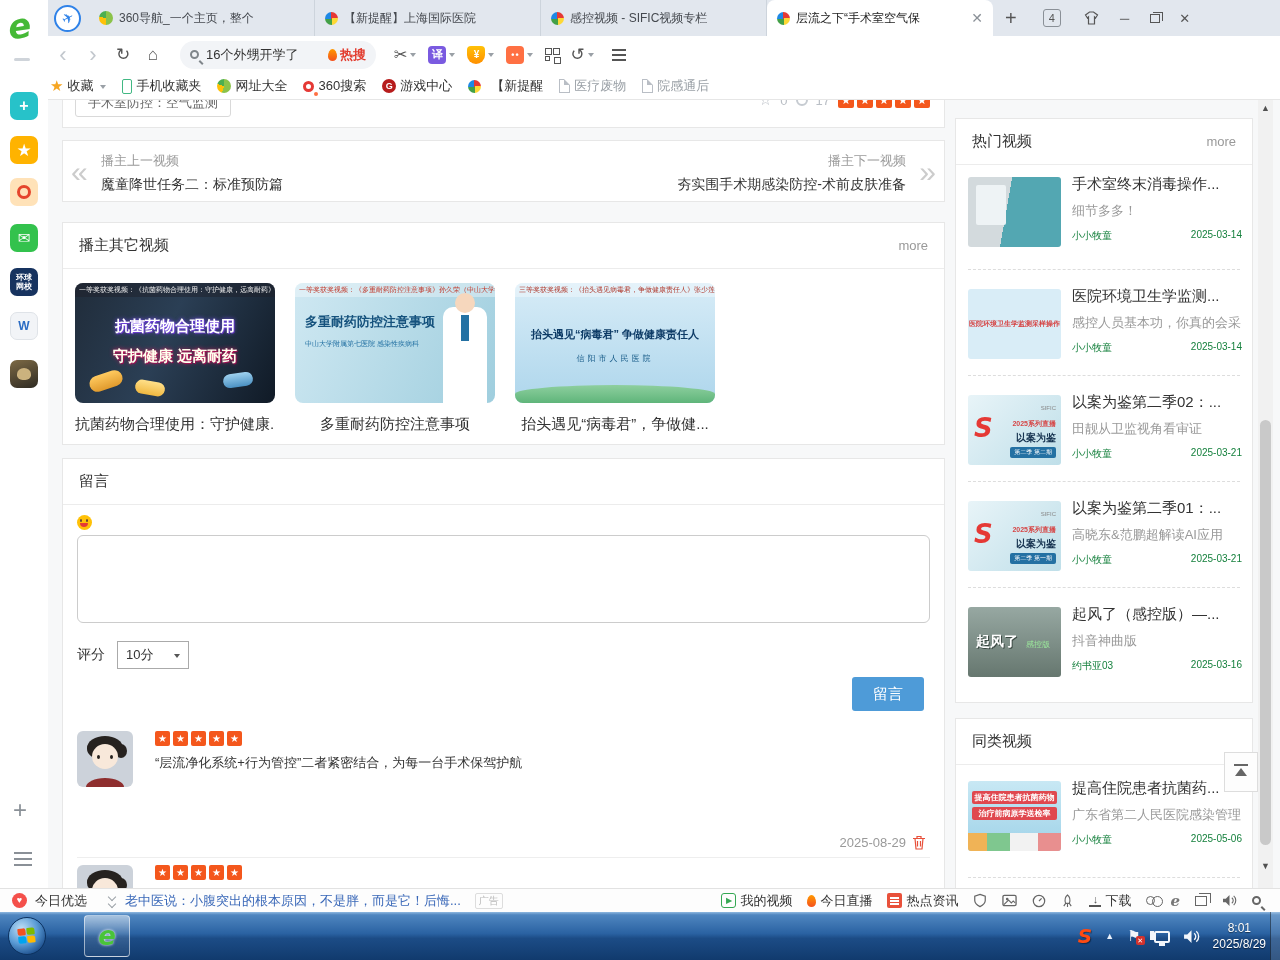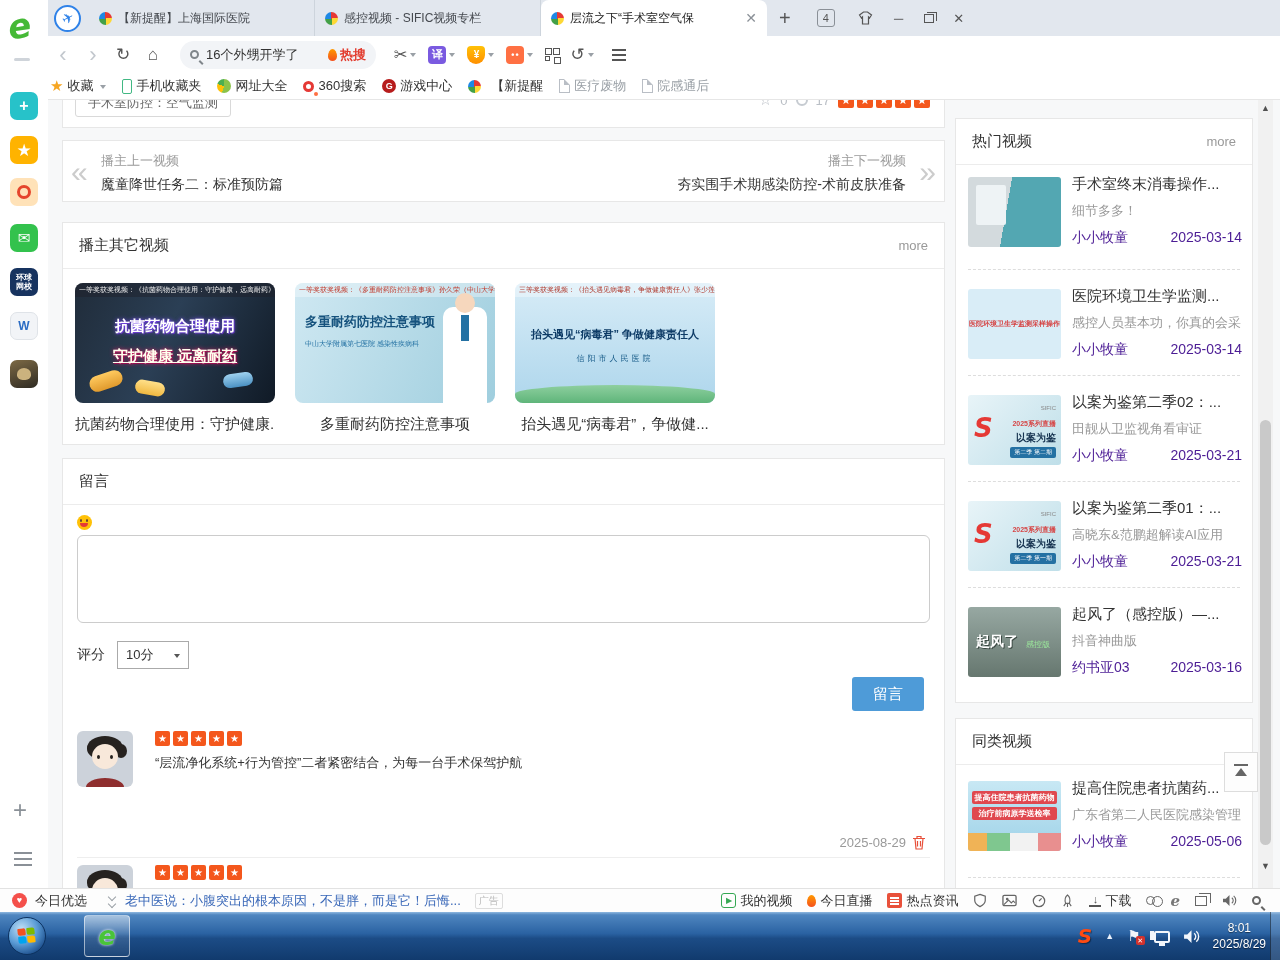--- a/index.html
+++ b/index.html
@@ -121,21 +121,21 @@
   .sechead{display:flex;justify-content:space-between;align-items:center;padding:13px 16px;font-size:15px;color:#333;}
   .morelink{font-size:13px;color:#999;}
   .hr{border-top:1px solid #ececec;}
   .vids{display:flex;gap:20px;padding:14px 12px 0 12px;}
   .vid{width:200px;}
   .vthumb{width:200px;height:120px;border-radius:8px;position:relative;overflow:hidden;}
   .vcap{margin-top:12px;text-align:center;font-size:15px;color:#333;font-weight:500;white-space:nowrap;overflow:hidden;}
   .ovtop{position:absolute;left:0;right:0;top:0;font-size:7px;color:#eee;background:rgba(30,30,40,.45);padding:2px 4px;white-space:nowrap;overflow:hidden;}
   .th1{background:linear-gradient(115deg,#202c3a,#2b3f55 45%,#101a26);}
   .th1 .l1{position:absolute;left:0;right:0;top:34px;text-align:center;font-weight:700;font-size:15px;color:#fff;text-shadow:0 0 4px #7c4dff,1px 1px 0 #5e35b1;}
-  .th1 .l2{position:absolute;left:0;right:0;top:64px;text-align:center;font-weight:700;font-size:15px;color:#ffe;text-shadow:0 0 4px #d81b60,1px 1px 0 #880e4f;text-decoration:underline;}
+  .th1 .l2{position:absolute;left:0;right:0;top:64px;text-align:center;font-weight:700;font-size:15px;color:#ffe;text-shadow:0 0 4px #d81b60,1px 1px 0 #880e4f;}
   .pill{position:absolute;border-radius:10px;}
   .th2{background:linear-gradient(115deg,#cfe8f2,#9fcede);}
   .th2 .l1{position:absolute;left:10px;top:30px;font-weight:700;font-size:13px;color:#15527d;}
   .th2 .l2{position:absolute;left:10px;top:56px;font-size:7px;color:#2471a3;}
   .doc{position:absolute;right:8px;top:24px;width:44px;height:96px;background:#fff;border-radius:10px 10px 0 0;}
   .doc::before{content:"";position:absolute;left:12px;top:-14px;width:20px;height:20px;border-radius:50%;background:#f6d7bd;}
   .doc::after{content:"";position:absolute;left:18px;top:8px;width:8px;height:26px;background:#2471a3;}
   .th3{background:linear-gradient(#b4a astronomical,#8d7d60);background:linear-gradient(#b3a284,#8d7d60);}
   .scr{position:absolute;left:48px;top:22px;width:110px;height:62px;background:#f4f8fb;border:2px solid #d7dee4;}
   .scr .t{position:absolute;left:0;right:0;top:10px;text-align:center;font-size:6px;color:#1a4f7a;}
@@ -173,21 +173,21 @@
 
   
   .sidecard{left:955px;width:298px;}
   #scard1{top:18px;height:585px;}
   #scard2{top:618px;height:176px;}
   .sitem{position:absolute;left:12px;right:10px;height:92px;}
   .sthumb{position:absolute;left:0;top:2px;width:93px;height:70px;border-radius:3px;overflow:hidden;}
   .sinfo{margin-left:104px;}
   .stitle{font-size:15px;color:#333;white-space:nowrap;overflow:hidden;}
   .ssub{font-size:13px;color:#999;margin-top:8px;white-space:nowrap;overflow:hidden;}
-  .smeta{display:flex;justify-content:space-between;font-size:14px;color:#4c1d95;margin-top:9px;}
+  .smeta{display:flex;justify-content:space-between;font-size:10px;color:#15803d;margin-top:9px;}
   .dashed{position:absolute;left:12px;right:12px;border-top:1px dashed #ddd;}
   .sth-nurse{background:linear-gradient(100deg,#d3dadd 0 42%,#53a7b2 42% 100%);}
   .sth-nurse::after{content:"";position:absolute;left:8px;top:8px;width:30px;height:40px;background:#eef3f5;border-radius:2px;}
   .sth-env{background:#d9edf7;display:flex;align-items:center;justify-content:center;}
   .sth-env span{font-size:7px;color:#d64545;font-weight:700;text-align:center;}
   .sth-sific{background:linear-gradient(135deg,#e8f4f8,#bfdfe9);}
   .sific-s{position:absolute;left:6px;top:18px;font:900 26px "DejaVu Sans",sans-serif;color:#e53935;font-style:italic;}
   .sific-t1{position:absolute;right:5px;top:10px;font-size:6px;color:#888;}
   .sific-t2{position:absolute;right:5px;top:24px;font-size:7px;color:#d64545;font-weight:700;}
   .sific-t3{position:absolute;right:5px;top:36px;font-size:10px;color:#15324f;font-weight:700;}
@@ -279,20 +279,24 @@
     <div class="lapp game">
         <span class="game-helmet"></span>
       </div>
     <div class="lb-plus">+</div>
     <div class="lb-list"></div>
   </div>
 
   <div class="tabbar">
     <div class="navplane"></div>
     <div class="tab">
+      <span class="fav360"></span>
+      <span class="lbl">360导航_一个主页，整个</span>
+    </div>
+    <div class="tab">
       <span class="favsific"></span>
       <span class="lbl">【新提醒】上海国际医院</span>
     </div>
     <div class="tab">
       <span class="favsific"></span>
       <span class="lbl">感控视频 - SIFIC视频专栏</span>
     </div>
     <div class="tab active">
       <span class="favsific"></span>
       <span class="lbl">层流之下“手术室空气保</span>

